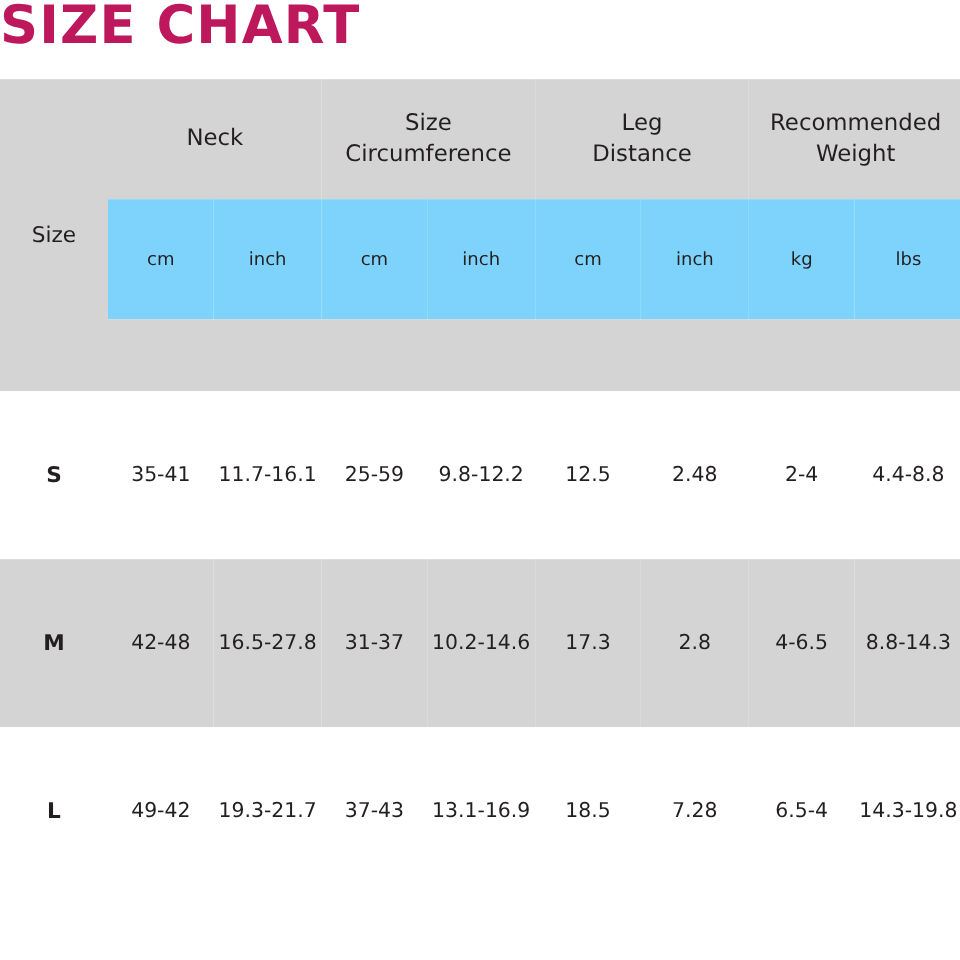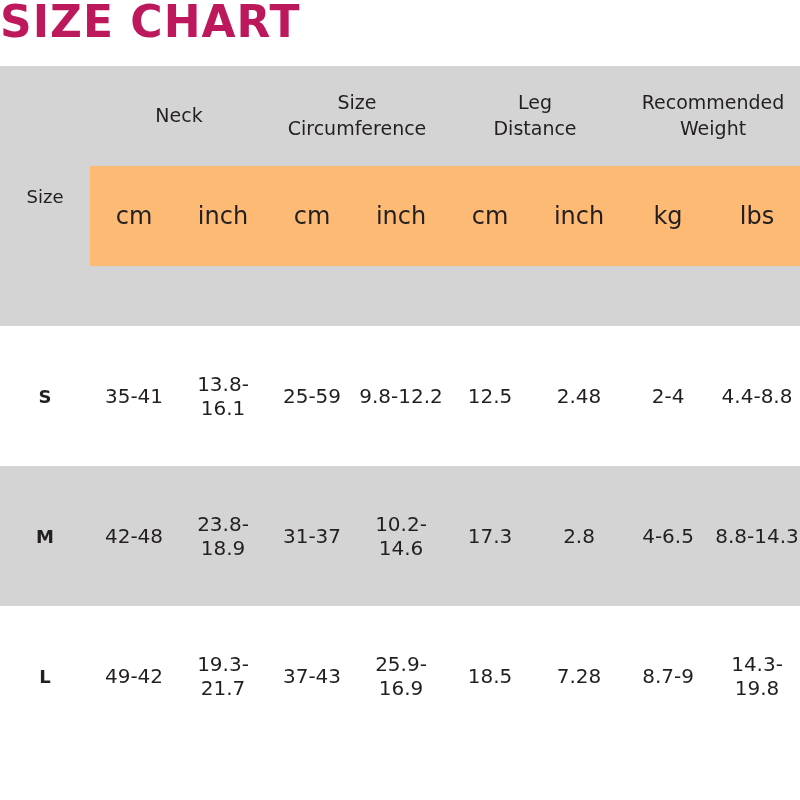--- a/index.html
+++ b/index.html
@@ -53,33 +53,33 @@
     vertical-align: middle;
     padding-top: 30px;
   }
   .size-label-cell {
     font-size: 18px;
     font-weight: bold;
     vertical-align: middle;
     height: 208px;
   }
   .unit-row td {
-    background: #fdba74;
-    font-size: 24px;
+    background: #7dd3fc;
+    font-size: 15px;
     font-weight: bold;
     height: 100px;
     vertical-align: top;
     padding-top: 8px;
   }
   .spacer-row td {
     background: #d4d4d4;
     height: 60px;
   }
   .data-row td {
-    font-size: 20px;
+    font-size: 17px;
     height: 140px;
     vertical-align: middle;
     color: #231f20;
   }
   .data-row.shaded td {
     background: #d4d4d4;
   }
   .data-row.plain td {
     background: #ffffff;
   }
@@ -140,48 +140,48 @@
       <td>lbs</td>
     </tr>
 
     <tr class="spacer-row">
       <td colspan="8"></td>
     </tr>
 
     <tr class="data-row plain">
       <td class="size-cell">S</td>
       <td>35-41</td>
-      <td>13.8-16.1</td>
+      <td>11.7-16.1</td>
       <td>25-59</td>
       <td>9.8-12.2</td>
       <td>12.5</td>
       <td>2.48</td>
       <td>2-4</td>
       <td>4.4-8.8</td>
     </tr>
 
     <tr class="data-row shaded">
       <td class="size-cell">M</td>
       <td>42-48</td>
-      <td>23.8-18.9</td>
+      <td>16.5-27.8</td>
       <td>31-37</td>
       <td>10.2-14.6</td>
       <td>17.3</td>
       <td>2.8</td>
       <td>4-6.5</td>
       <td>8.8-14.3</td>
     </tr>
 
     <tr class="data-row plain">
       <td class="size-cell">L</td>
       <td>49-42</td>
       <td>19.3-21.7</td>
       <td>37-43</td>
-      <td>25.9-16.9</td>
+      <td>13.1-16.9</td>
       <td>18.5</td>
       <td>7.28</td>
-      <td>8.7-9</td>
+      <td>6.5-4</td>
       <td>14.3-19.8</td>
     </tr>
   </tbody>
     </table>
 
 </div>
 
 </body></html>

